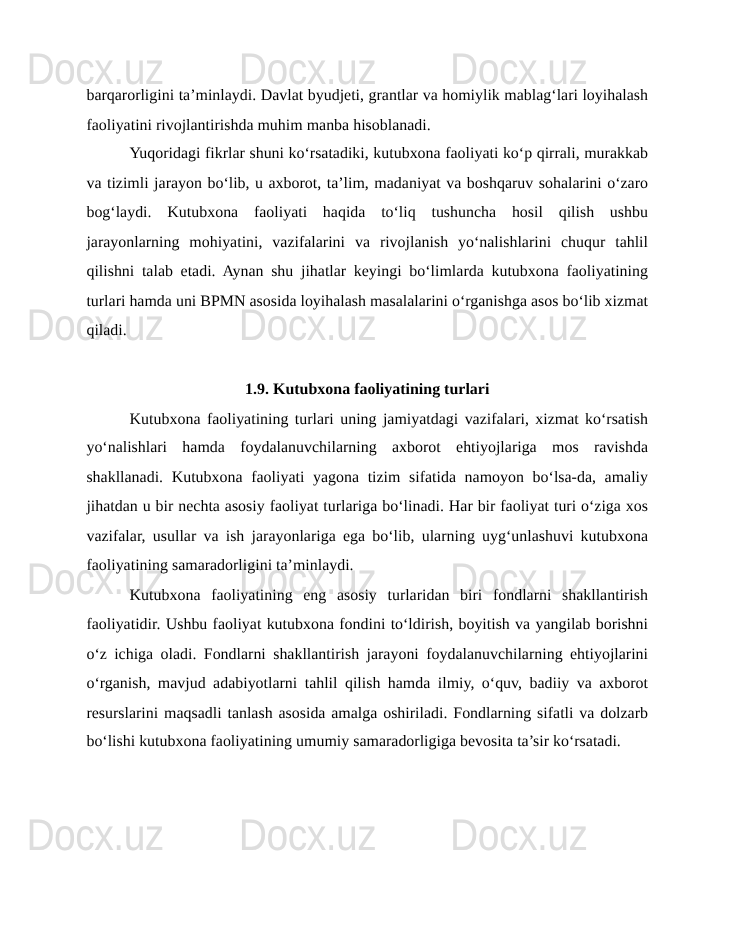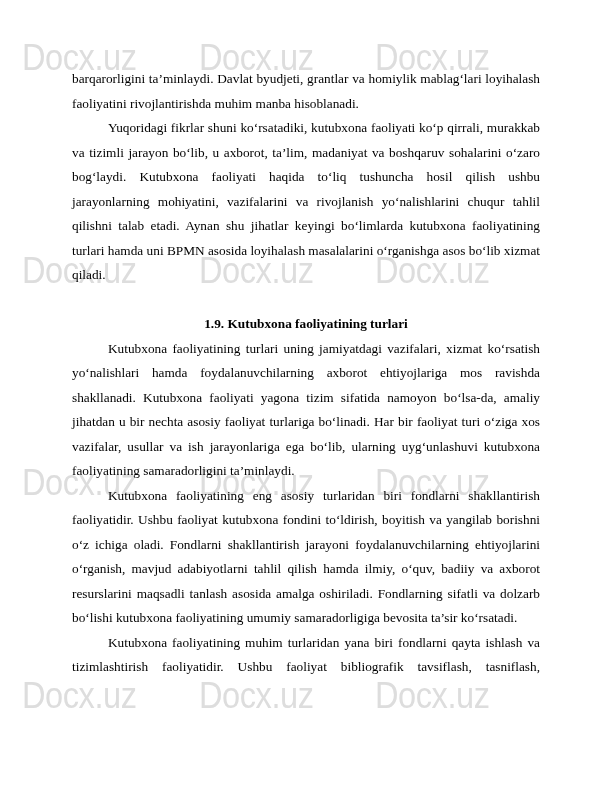--- a/index.html
+++ b/index.html
@@ -49,14 +49,13 @@
   <span class="watermark" style="left:375px;">Docx.uz</span>
 </div>
 
 <div class="page">
   <p class="p">barqarorligini ta’minlaydi. Davlat byudjeti, grantlar va homiylik mablag‘lari loyihalash faoliyatini rivojlantirishda muhim manba hisoblanadi.</p>
   <p class="p indent">Yuqoridagi fikrlar shuni ko‘rsatadiki, kutubxona faoliyati ko‘p qirrali, murakkab va tizimli jarayon bo‘lib, u axborot, ta’lim, madaniyat va boshqaruv sohalarini o‘zaro bog‘laydi. Kutubxona faoliyati haqida to‘liq tushuncha hosil qilish ushbu jarayonlarning mohiyatini, vazifalarini va rivojlanish yo‘nalishlarini chuqur tahlil qilishni talab etadi. Aynan shu jihatlar keyingi bo‘limlarda kutubxona faoliyatining turlari hamda uni BPMN asosida loyihalash masalalarini o‘rganishga asos bo‘lib xizmat qiladi.</p>
   <div class="spacer"></div>
   <p class="h" style="padding-top:0;">1.9. Kutubxona faoliyatining turlari</p>
   <p class="p indent">Kutubxona faoliyatining turlari uning jamiyatdagi vazifalari, xizmat ko‘rsatish yo‘nalishlari hamda foydalanuvchilarning axborot ehtiyojlariga mos ravishda shakllanadi. Kutubxona faoliyati yagona tizim sifatida namoyon bo‘lsa-da, amaliy jihatdan u bir nechta asosiy faoliyat turlariga bo‘linadi. Har bir faoliyat turi o‘ziga xos vazifalar, usullar va ish jarayonlariga ega bo‘lib, ularning uyg‘unlashuvi kutubxona faoliyatining samaradorligini ta’minlaydi.</p>
   <p class="p indent">Kutubxona faoliyatining eng asosiy turlaridan biri fondlarni shakllantirish faoliyatidir. Ushbu faoliyat kutubxona fondini to‘ldirish, boyitish va yangilab borishni o‘z ichiga oladi. Fondlarni shakllantirish jarayoni foydalanuvchilarning ehtiyojlarini o‘rganish, mavjud adabiyotlarni tahlil qilish hamda ilmiy, o‘quv, badiiy va axborot resurslarini maqsadli tanlash asosida amalga oshiriladi. Fondlarning sifatli va dolzarb bo‘lishi kutubxona faoliyatining umumiy samaradorligiga bevosita ta’sir ko‘rsatadi.</p>
-  <p class="p indent" style="text-align-last: justify;">Kutubxona faoliyatining muhim turlaridan yana biri fondlarni qayta ishlash va tizimlashtirish faoliyatidir. Ushbu faoliyat bibliografik tavsiflash, tasniflash,</p>
 </div>
 
 </body></html>

